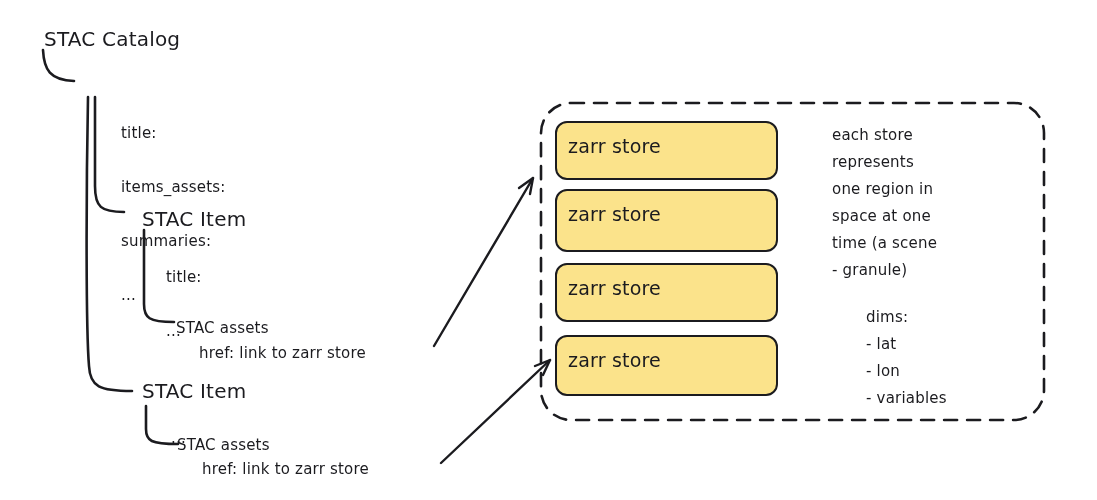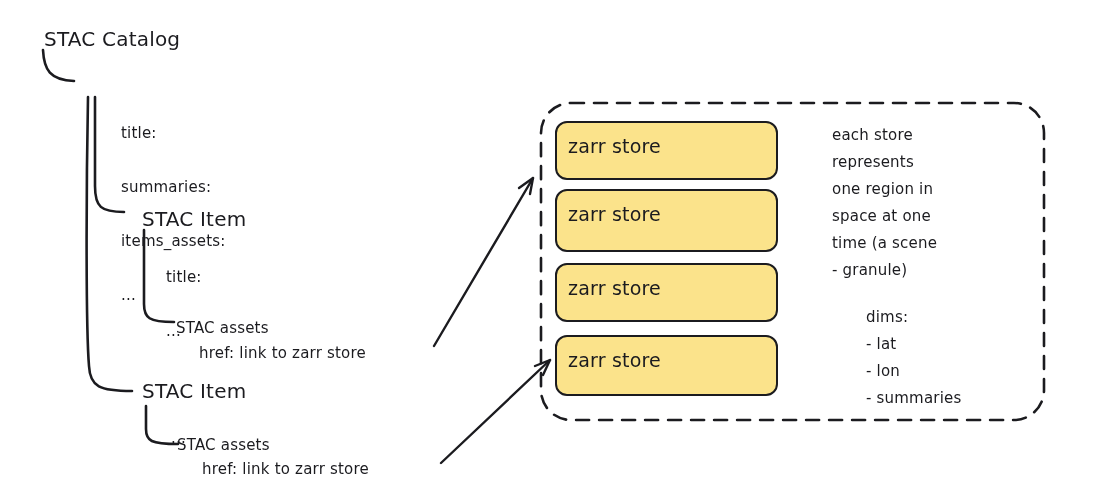--- a/index.html
+++ b/index.html
@@ -63,22 +63,22 @@
 
       <path d="M 441 463 L 550 360"></path>
       <path d="M 535 366 L 550 360 L 543 375"></path>
     </g>
   </svg>
 
   <div class="txt title" style="left:44px;top:26px;">STAC Catalog</div>
 
   <div class="txt" style="left:121px;top:93px;">
     <div>title:</div>
+    <div>items_assets:</div>
     <div>summaries:</div>
-    <div>items_assets:</div>
     <div>...</div>
   </div>
 
   <div class="txt title" style="left:142px;top:206px;">STAC Item</div>
   <div class="txt" style="left:166px;top:237px;">
     <div>title:</div>
     <div>...</div>
   </div>
   <div class="txt" style="left:176px;top:315px;">STAC assets</div>
   <div class="txt" style="left:199px;top:340px;">href: link to zarr store</div>
@@ -106,15 +106,15 @@
 
   <div class="txt" style="left:832px;top:122px;">each store
 represents
 one region in
 space at one
 time (a scene
 - granule)</div>
   <div class="txt" style="left:866px;top:304px;">dims:
 - lat
 - lon
-- summaries</div>
+- variables</div>
 
 </div>
 
 </body></html>

